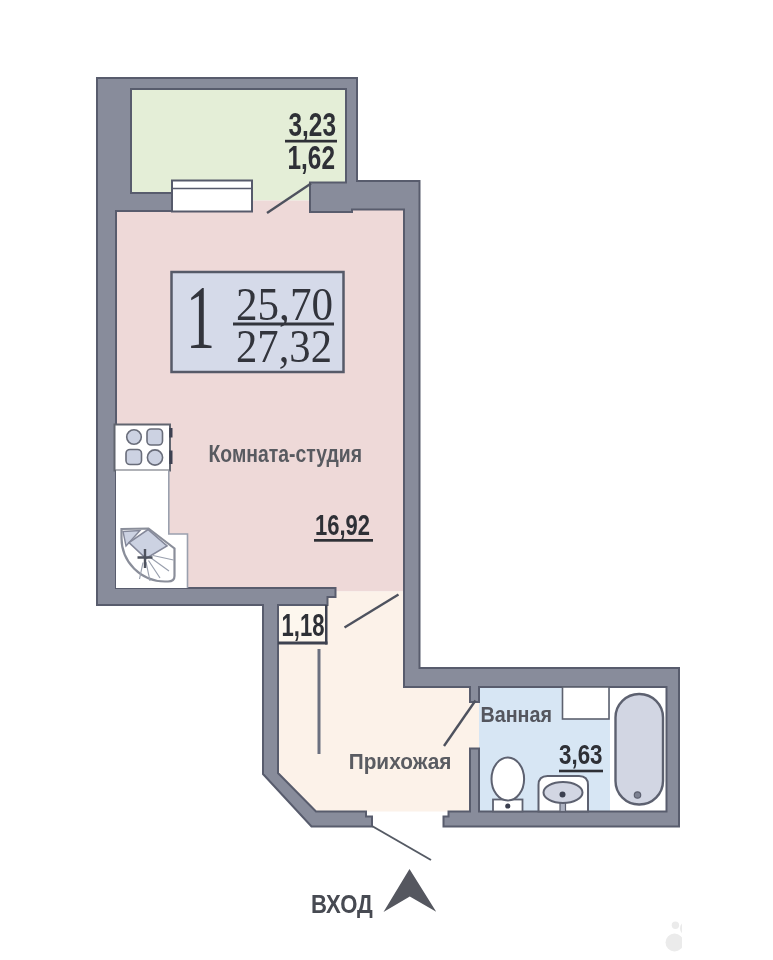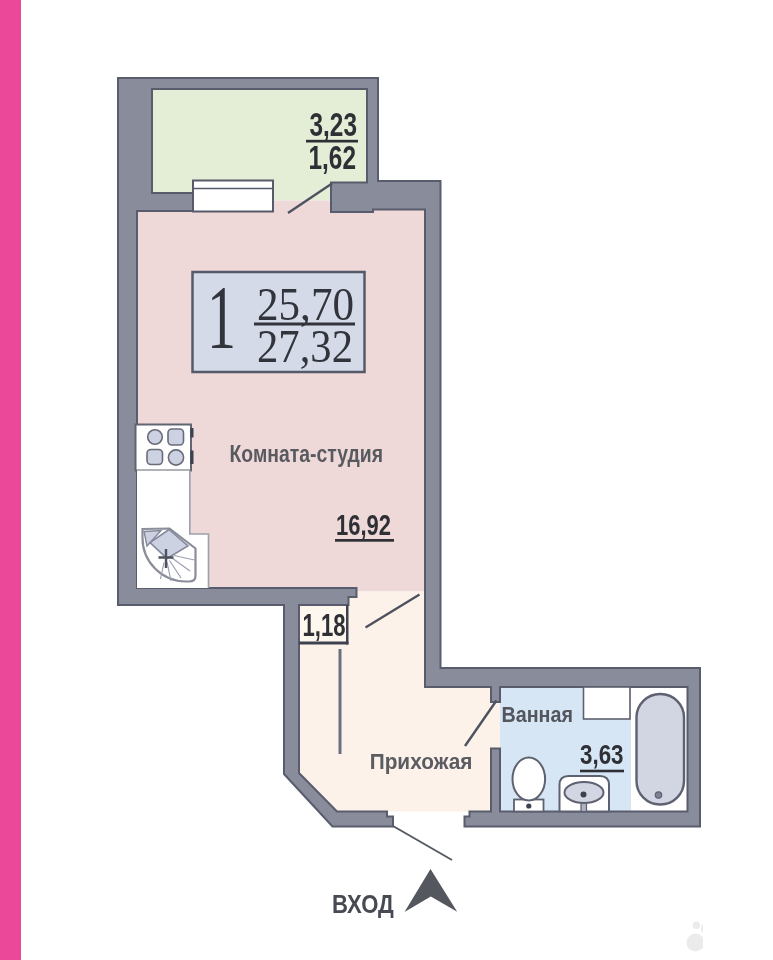--- a/index.html
+++ b/index.html
@@ -1,17 +1,17 @@
 <!DOCTYPE html>
 <html><head>
 <meta charset="utf-8">
 <style>
   html,body{margin:0;padding:0;background:#ffffff;}
-  .page{position:relative;width:682px;height:960px;background:#ec4899;overflow:hidden;
-        font-family:"Liberation Sans",sans-serif;padding-left:21px;}
+  .page{position:relative;width:682px;height:960px;background:#fdba74;overflow:hidden;
+        font-family:"Liberation Sans",sans-serif;}
 </style>
 </head>
 <body>
 <div class="page">
 <svg width="773" height="960" viewBox="0 0 773 960" font-family="Liberation Sans, sans-serif">
 
   <rect x="0" y="0" width="773" height="960" fill="#ffffff"></rect>
 
   <path d="M131,89 H346 V182.5 H310 V200.5 H252 V193 H131 Z" fill="#e4eed7"></path>
 

